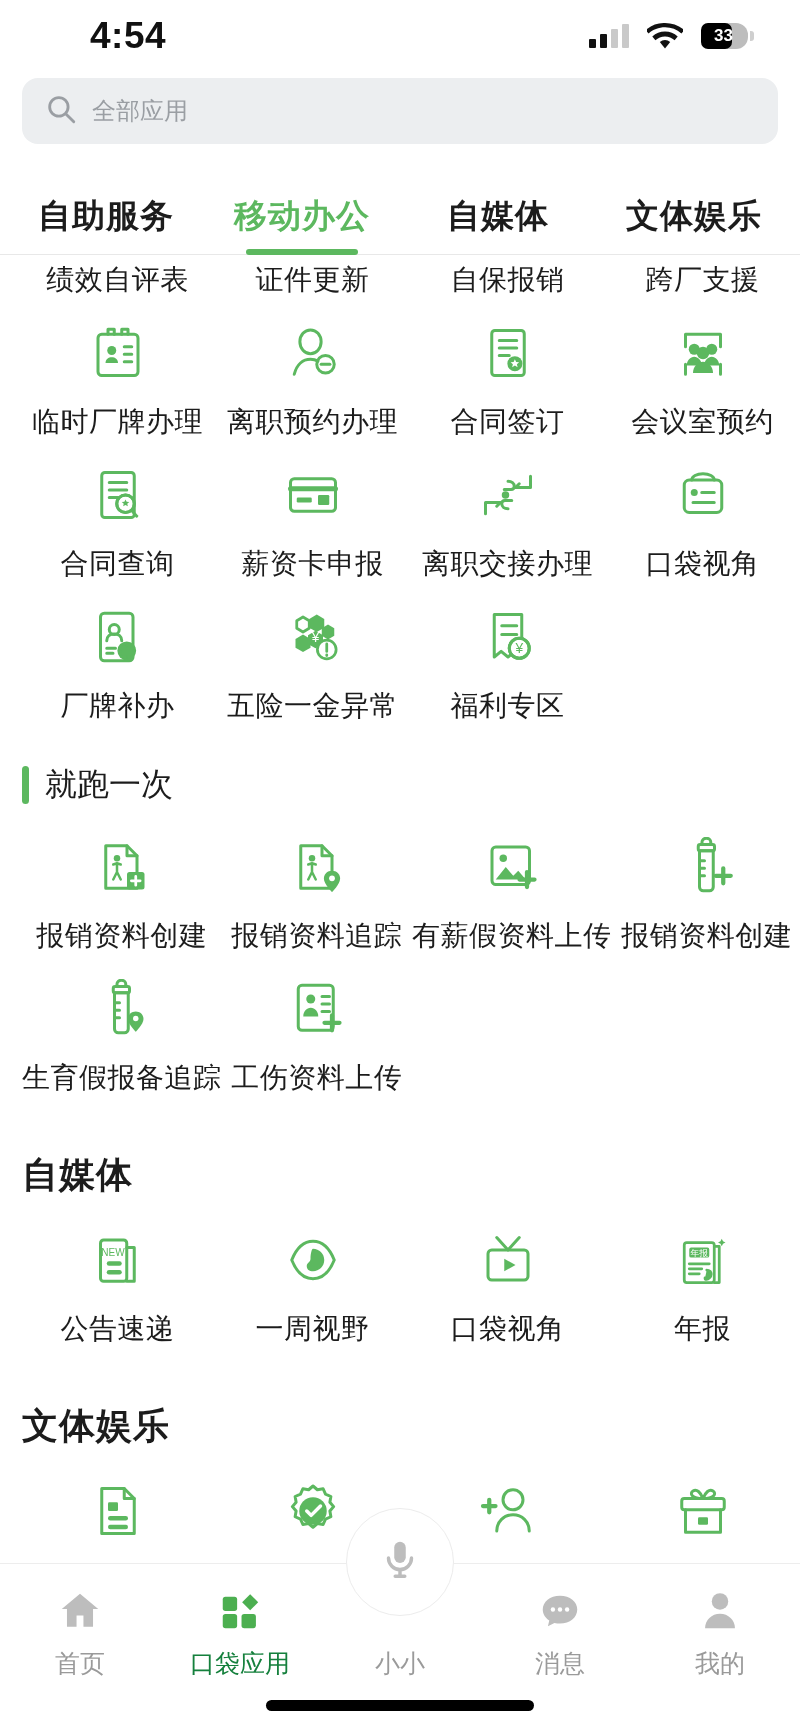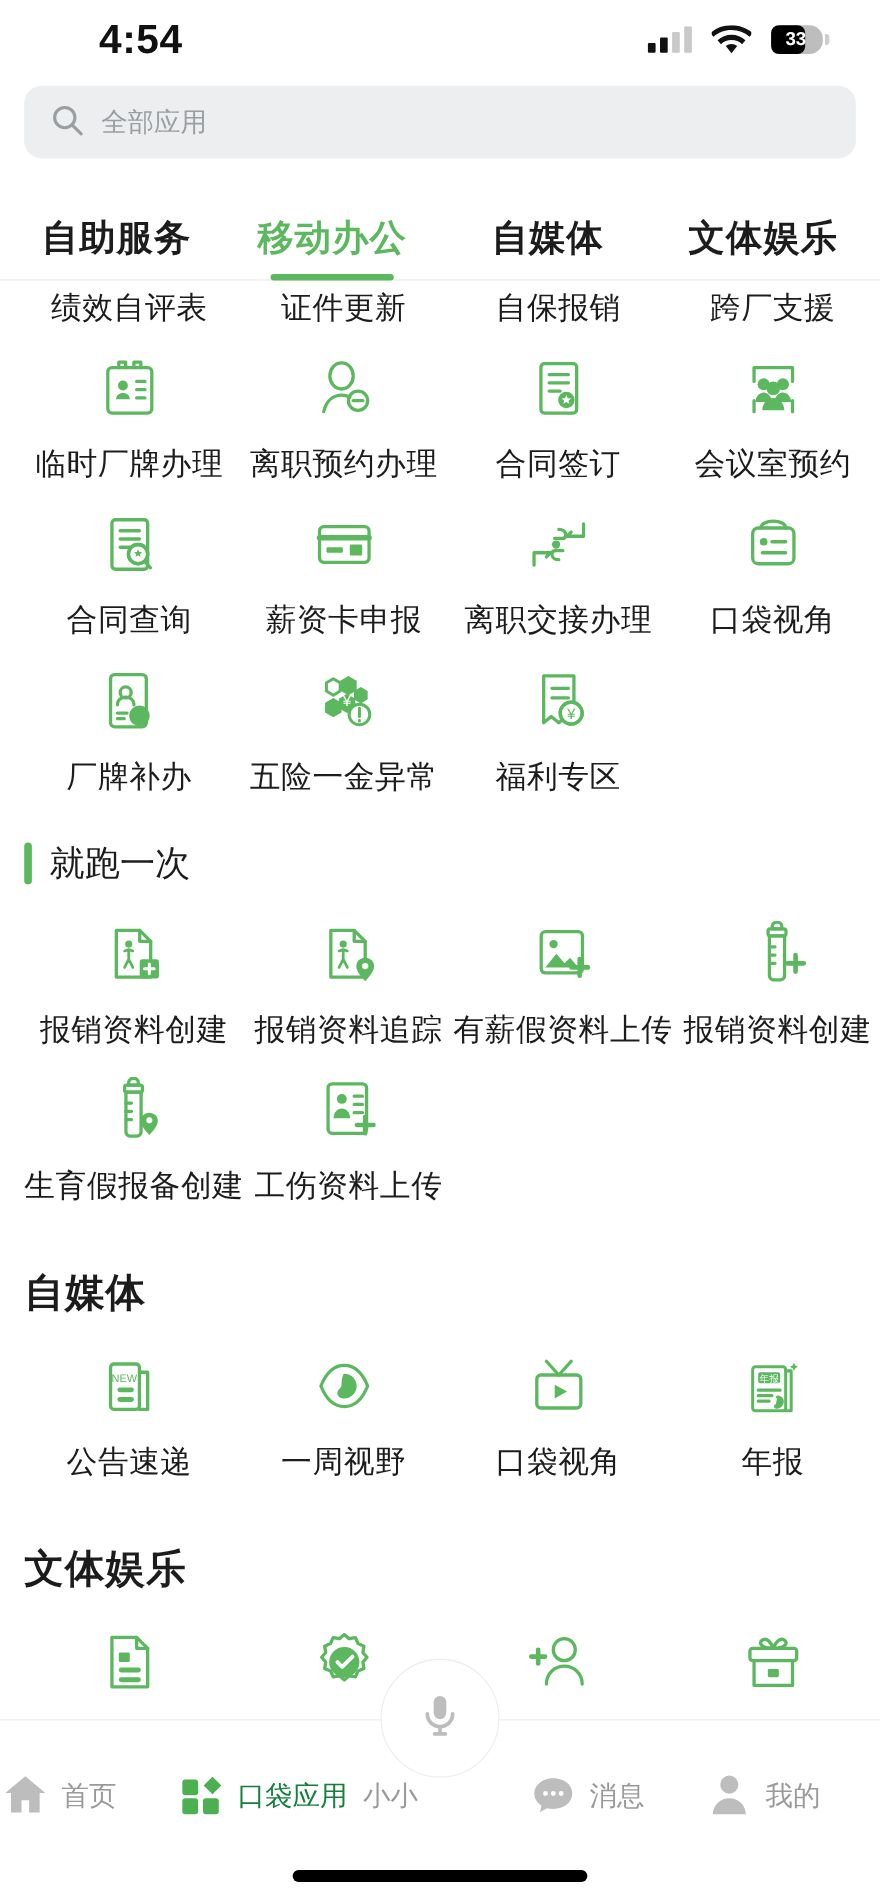--- a/index.html
+++ b/index.html
@@ -105,21 +105,21 @@
 
   
   .bottomnav{
     position:absolute; left:0; right:0; bottom:0; height:168px;
     background:#fff; border-top:1px solid #ededed;
   }
   .nav-items{
     display:flex; height:124px; align-items:center;
   }
   .nav-item{
-    flex:1; display:flex; flex-direction:row;
+    flex:1; display:flex; flex-direction:column;
     align-items:center; gap:10px; padding-top:12px;
   }
   .nav-item .nico{ height:52px; display:flex; align-items:center; justify-content:center; }
   .nav-item .nlbl{ font-size:25px; color:#9a9a9a; }
   .nav-item.active .nlbl{ color:#15803d; }
   .mic-btn{
     position:absolute; left:50%; transform:translateX(-50%);
     top:-56px; width:108px; height:108px; border-radius:50%;
     background:#fff; border:1px solid #ececec;
     display:flex; align-items:center; justify-content:center;
@@ -413,21 +413,21 @@
         <div class="ico">
           <svg width="60" height="60" viewBox="0 0 48 48" fill="none" stroke="#5cb85f" stroke-width="2.4" stroke-linecap="round" stroke-linejoin="round">
             <path d="M20 4c0-1.8 1.5-3 3.5-3S27 2.2 27 4v2h-7z"></path>
             <rect x="17" y="6" width="13" height="5" rx="1.5"></rect>
             <path d="M18 11h11v29a3 3 0 01-3 3h-5a3 3 0 01-3-3z"></path>
             <path d="M18 19h4M18 25h4M18 31h4"></path>
             <path d="M35 26c3.6 0 6.2 2.6 6.2 6 0 4.1-6.2 10.2-6.2 10.2S28.8 36.1 28.8 32c0-3.4 2.6-6 6.2-6z" fill="#5cb85f" stroke="none"></path>
             <circle cx="35" cy="31.6" r="2.2" fill="#fff" stroke="none"></circle>
           </svg>
         </div>
-        <div class="cap">生育假报备创建</div>
+        <div class="cap">生育假报备追踪</div>
       </div>
 
       <div class="cell">
         <div class="ico">
           <svg width="60" height="60" viewBox="0 0 48 48" fill="none" stroke="#5cb85f" stroke-width="2.4" stroke-linecap="round" stroke-linejoin="round">
             <rect x="9" y="5" width="28" height="36" rx="3"></rect>
             <circle cx="19" cy="16" r="3.6" fill="#5cb85f" stroke="none"></circle>
             <path d="M13 30c0-4.2 2.7-7 6-7s6 2.8 6 7z" fill="#5cb85f" stroke="none"></path>
             <path d="M28 14h6M28 20h6M28 26h6"></path>
             <path d="M36 29v12M30 35h12" stroke-width="3.4"></path>

